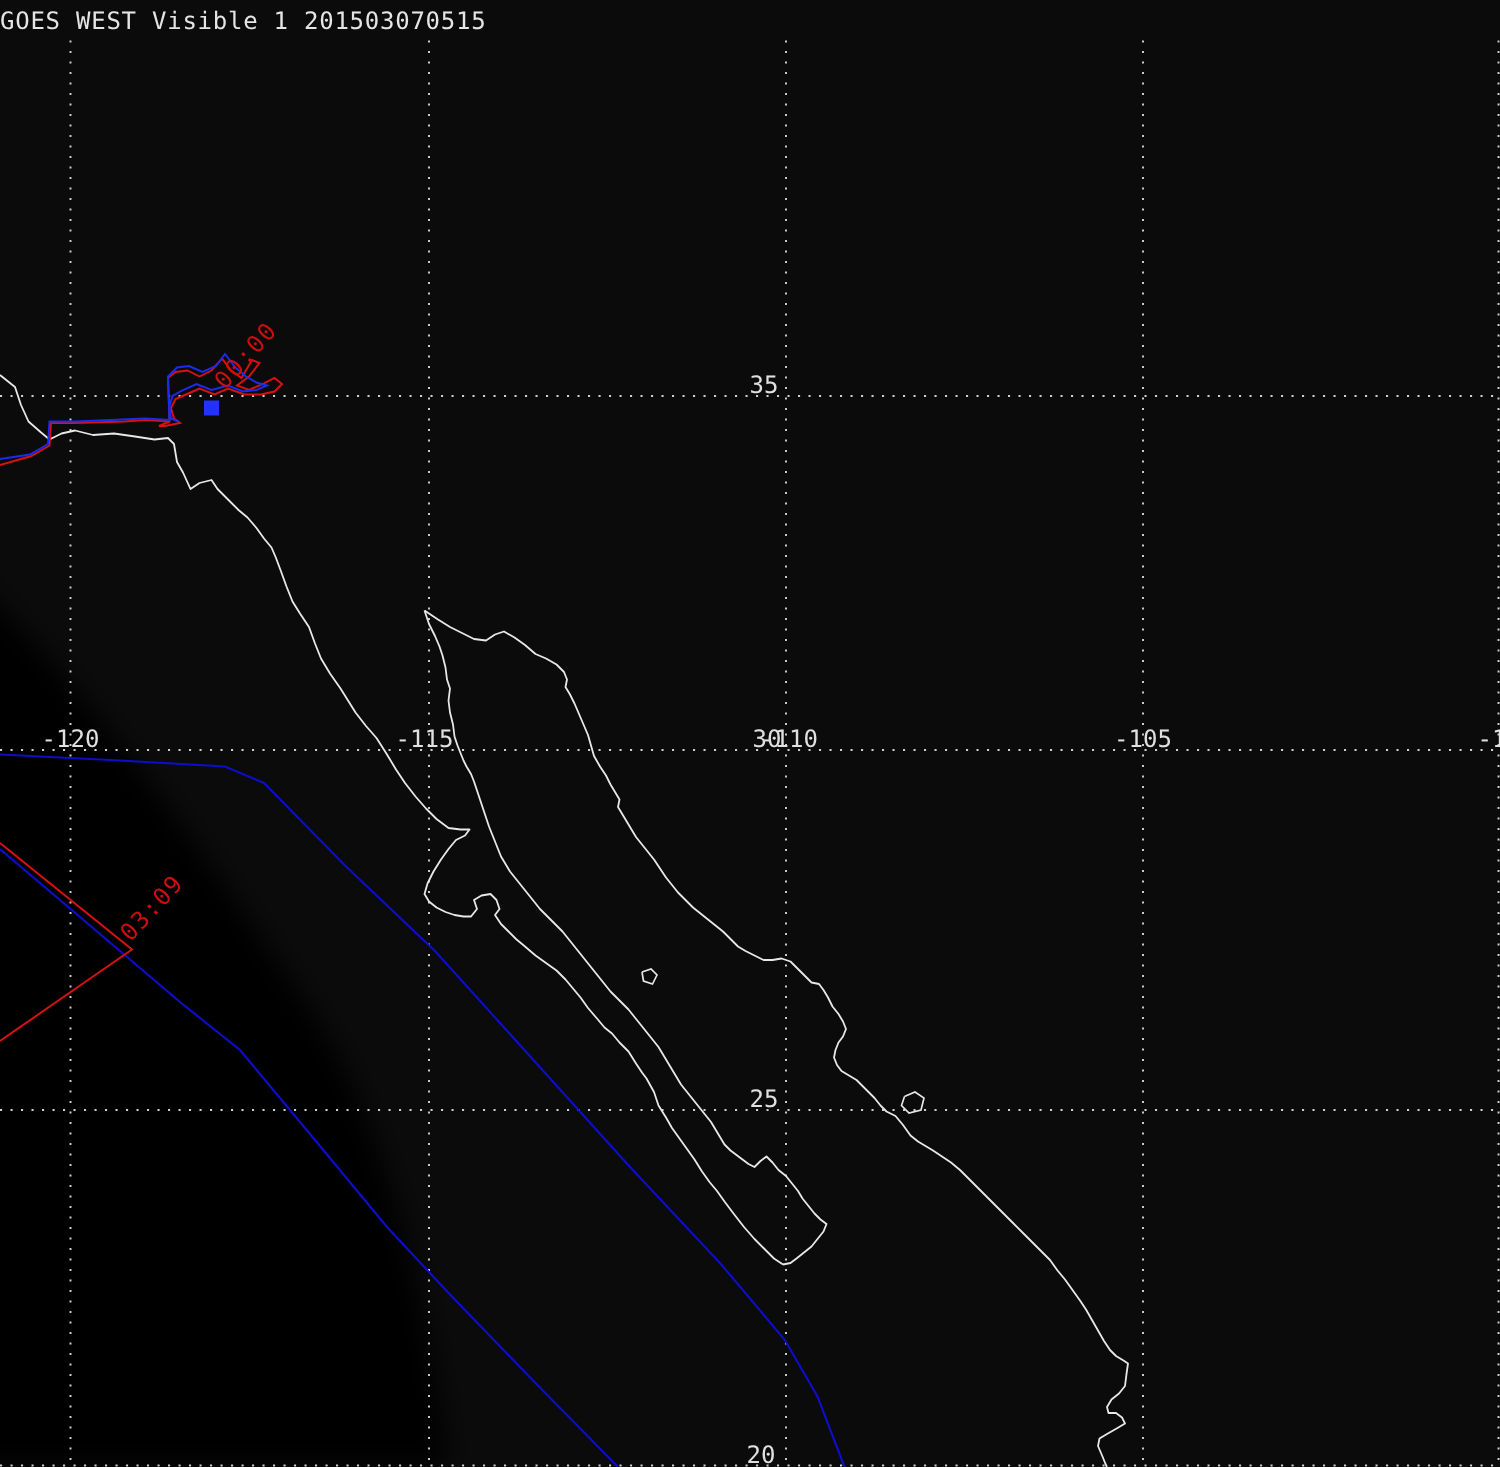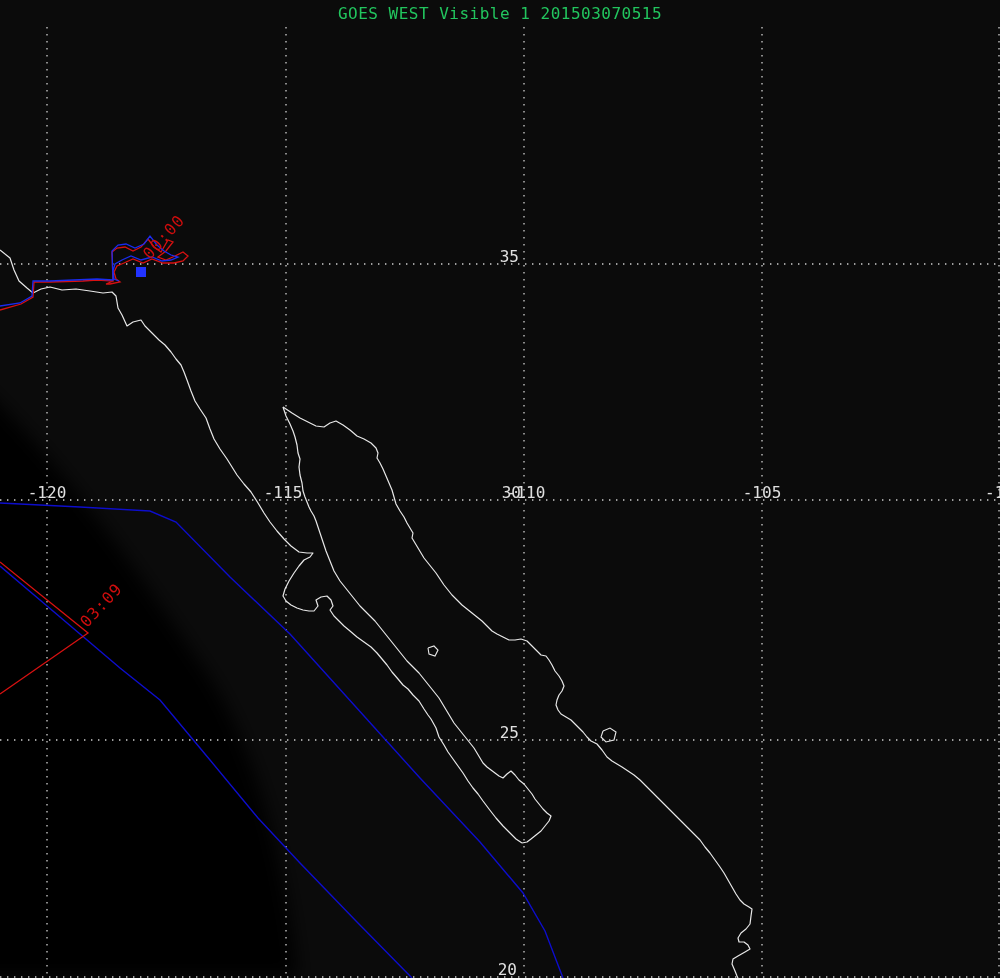--- a/index.html
+++ b/index.html
@@ -1,21 +1,21 @@
 <!DOCTYPE html>
 <html><head>
 <meta charset="utf-8">
 <style>
   html,body{margin:0;padding:0;background:#000;}
   #canvas{position:relative;width:1000px;height:978px;background:#000;overflow:hidden;
           font-family:"DejaVu Sans Mono", monospace;}
   #scene-bg{position:absolute;left:0;top:0;width:1000px;height:978px;background:#0b0b0b;}
   #scene-svg{position:absolute;left:0;top:0;}
-  #window-title{position:absolute;left:0;top:4px;width:1000px;text-align:center;
-      font-size:16px;letter-spacing:.5px;color:#22c55e;white-space:pre;}
+  #window-title{position:absolute;left:0;top:4px;width:1000px;
+      font-size:16px;letter-spacing:.5px;color:#e5e5e5;white-space:pre;}
   .time-label{position:absolute;font-size:16px;letter-spacing:1px;white-space:pre;
       transform-origin:left bottom;}
 </style>
 </head>
 <body>
 
 <div id="canvas">
   <div id="scene-bg"></div>
 
   <svg id="scene-svg" width="1000" height="978" viewBox="0 0 1000 978">

